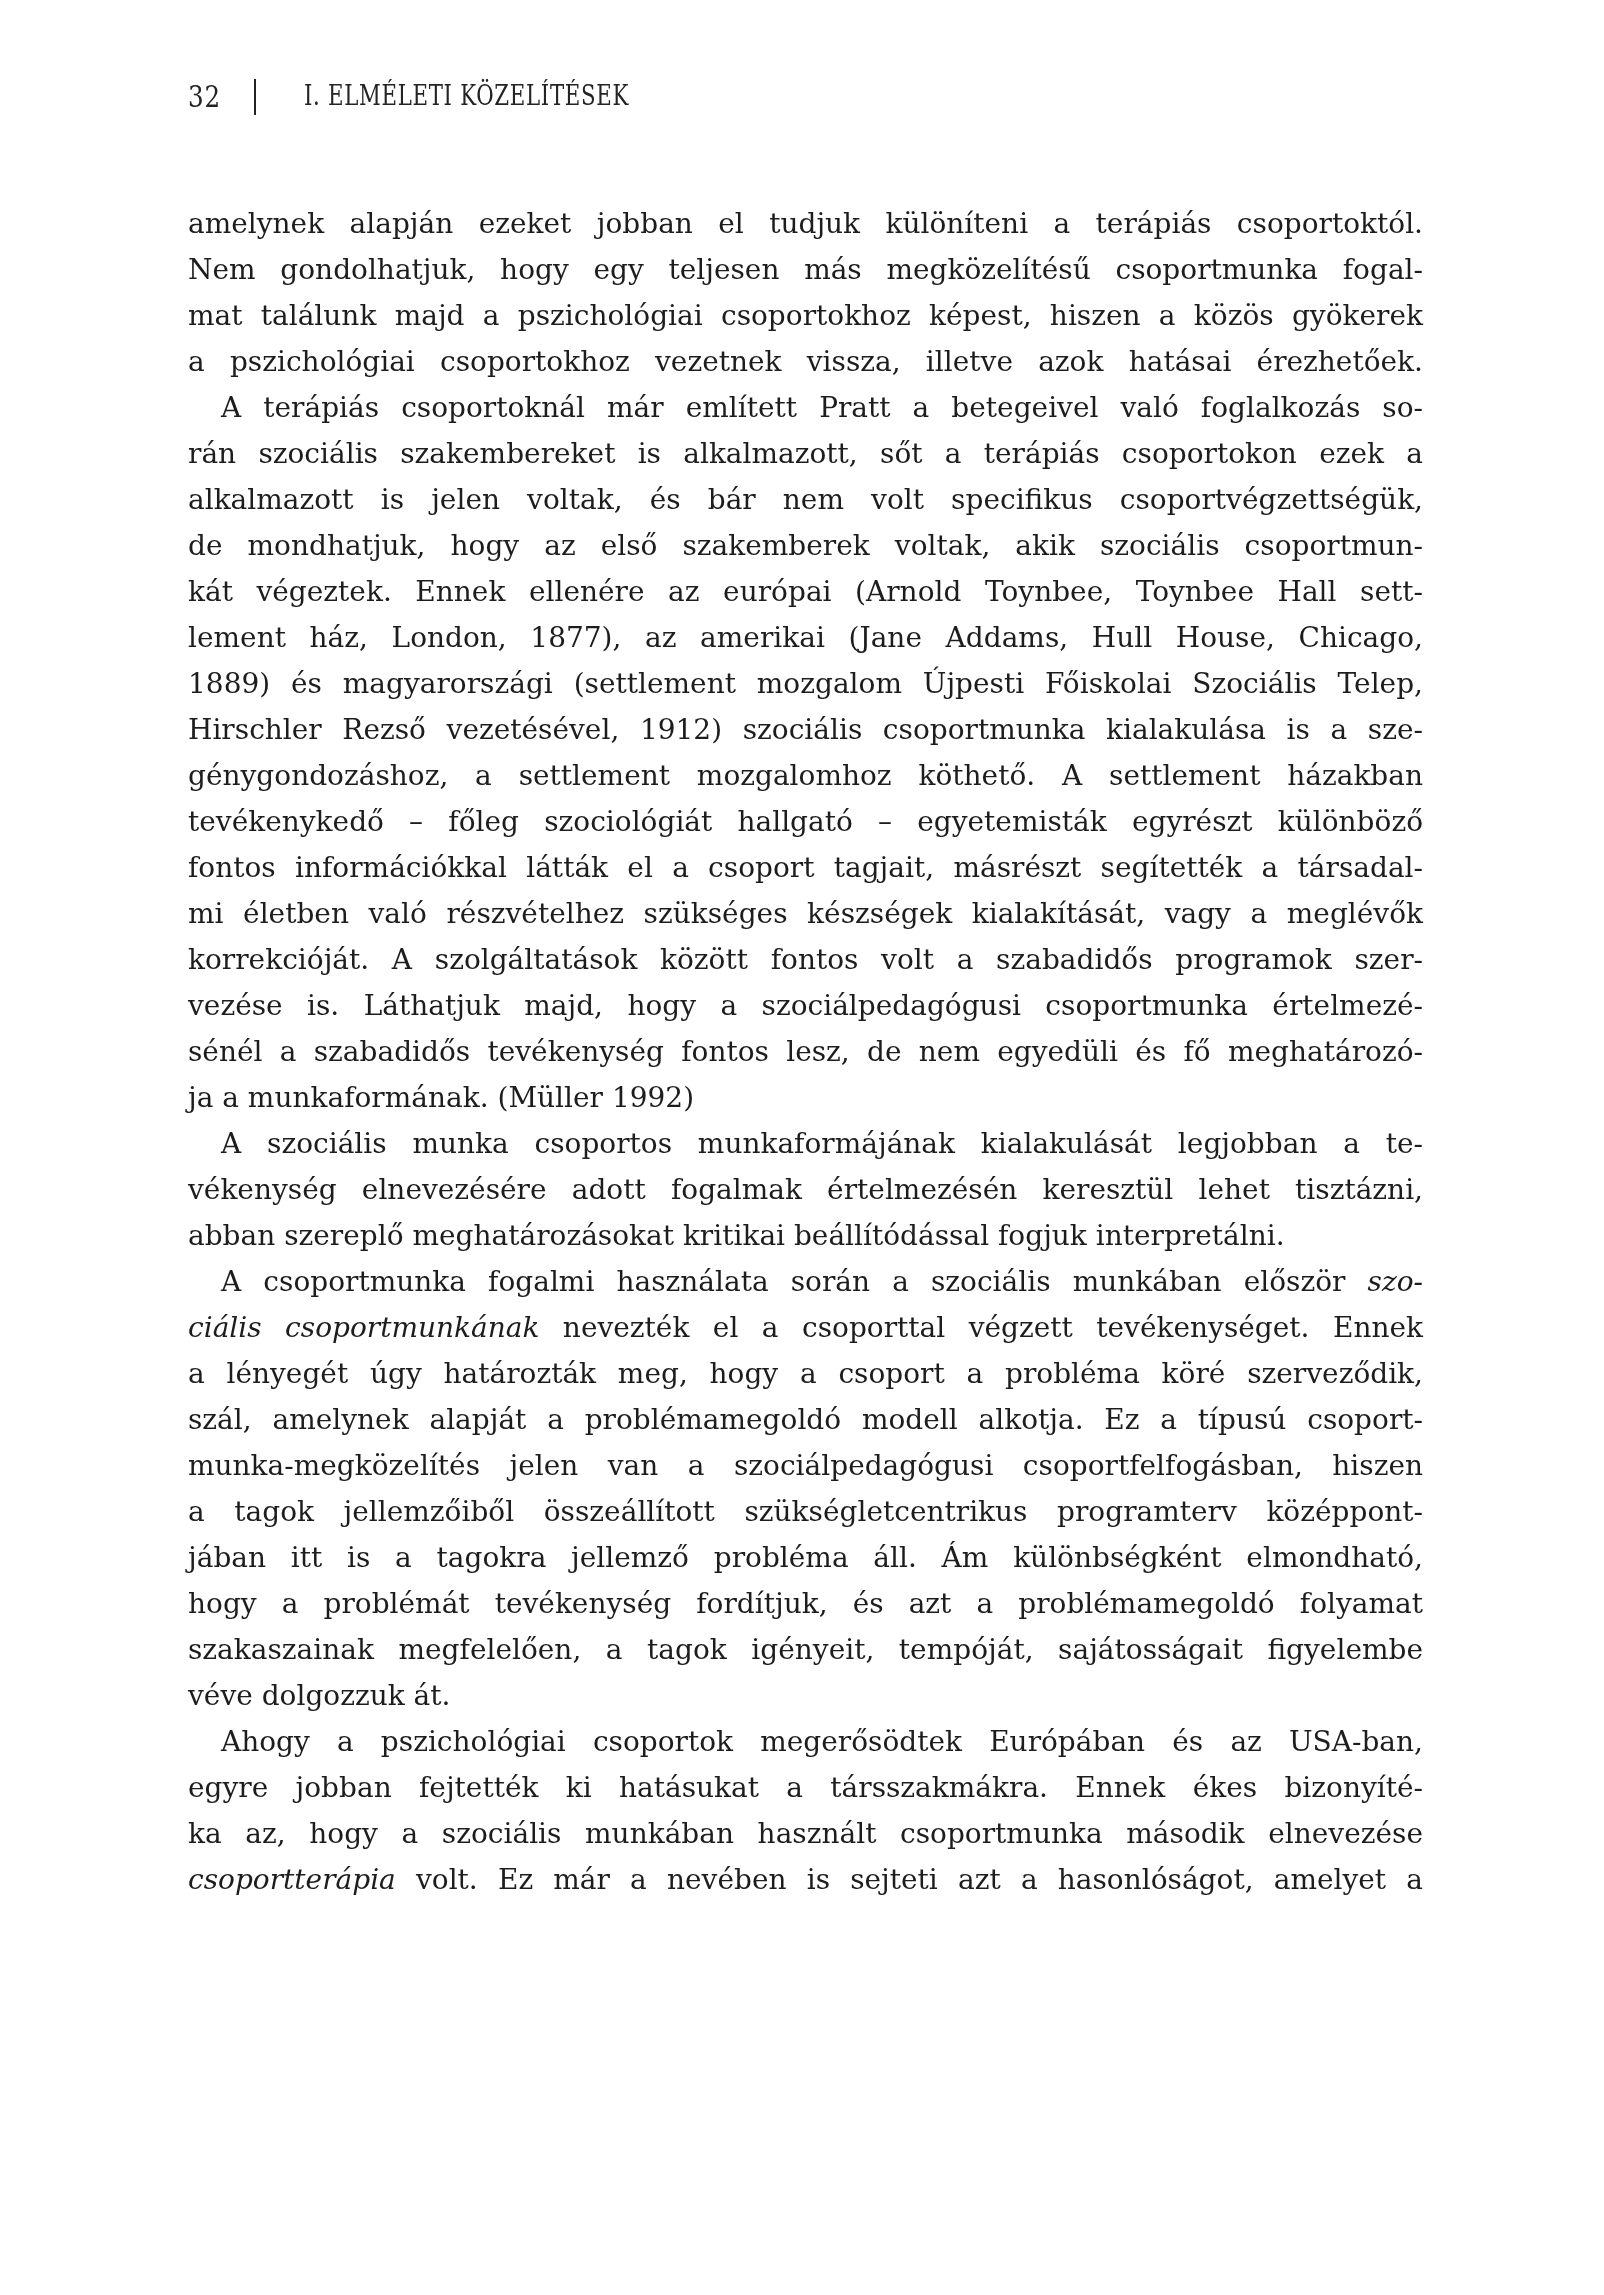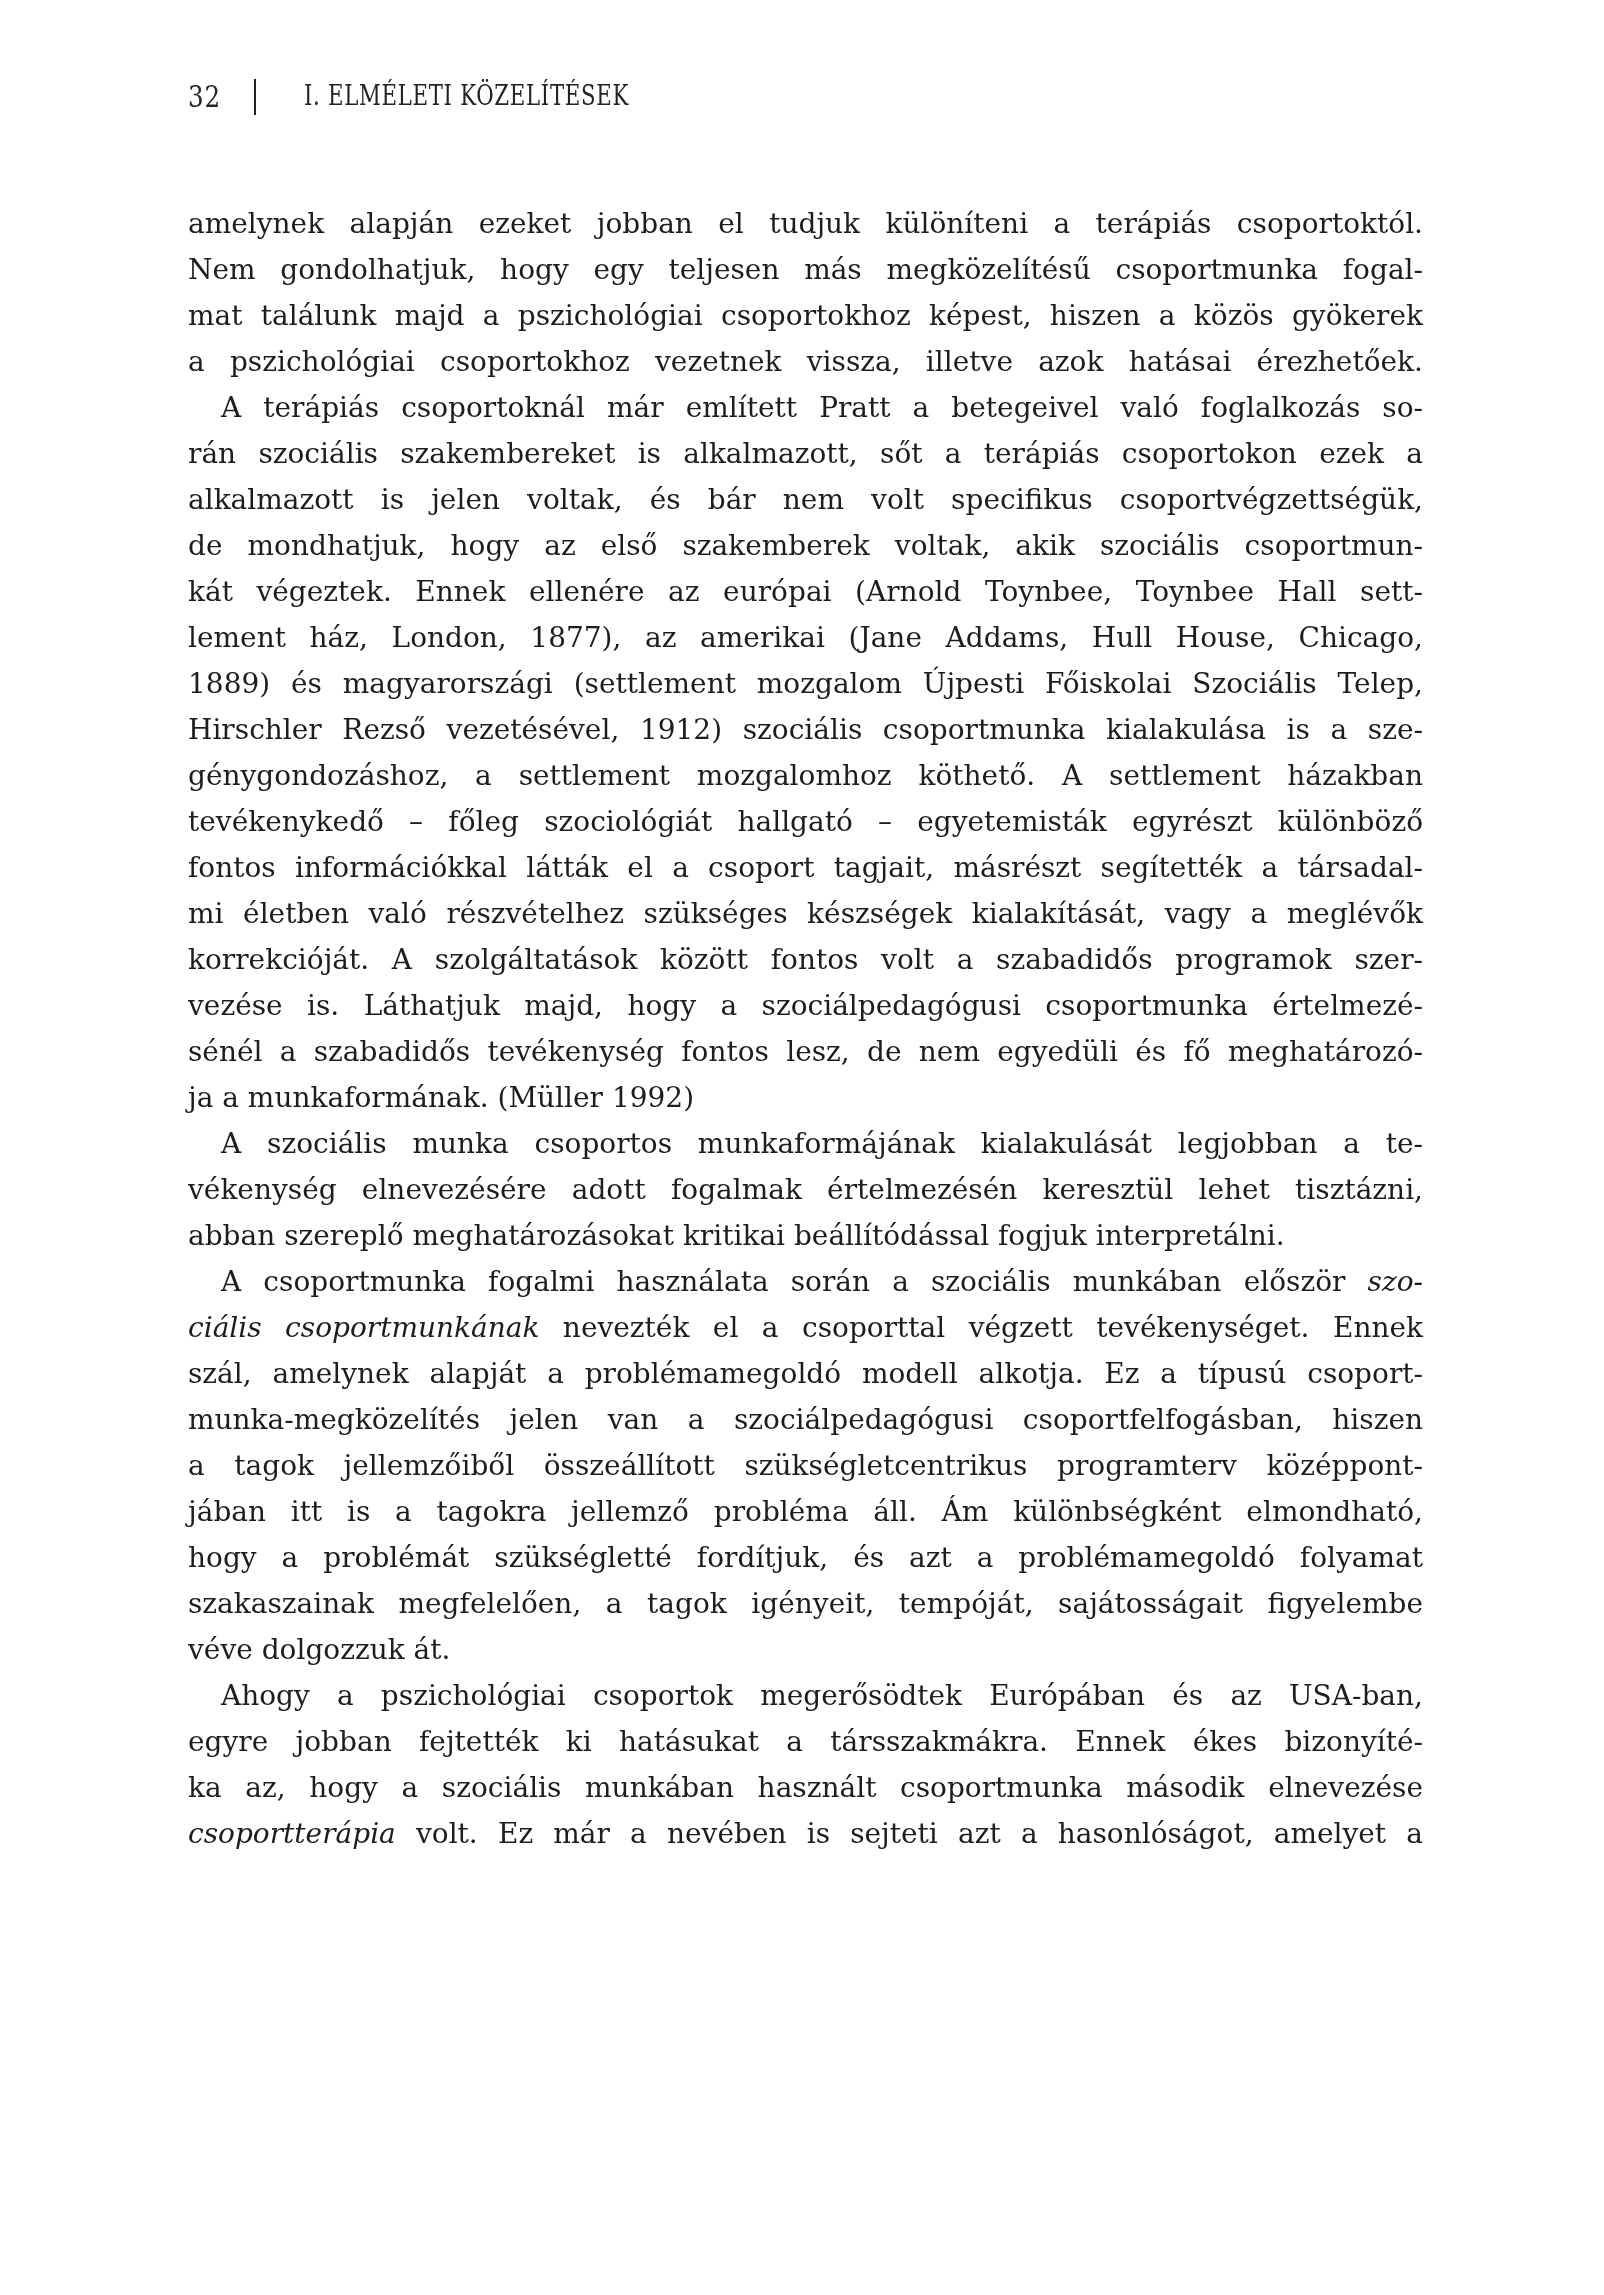--- a/index.html
+++ b/index.html
@@ -97,25 +97,26 @@
         <div class="line left"><span>ja a munkaformának. (Müller 1992)</span></div>
       </div>
       <div class="paragraph">
         <div class="line indent"><span>A szociális munka csoportos munkaformájának kialakulását legjobban a te-</span></div>
         <div class="line"><span>vékenység elnevezésére adott fogalmak értelmezésén keresztül lehet tisztázni,</span></div>
         <div class="line left"><span>abban szereplő meghatározásokat kritikai beállítódással fogjuk interpretálni.</span></div>
       </div>
       <div class="paragraph">
         <div class="line indent"><span>A csoportmunka fogalmi használata során a szociális munkában először </span><span class="it">szo-</span></div>
         <div class="line"><span class="it">ciális csoportmunkának</span><span> nevezték el a csoporttal végzett tevékenységet. Ennek</span></div>
+        <div class="line"><span>a lényegét úgy határozták meg, hogy a csoport a probléma köré szerveződik,</span></div>
         <div class="line"><span>szál, amelynek alapját a problémamegoldó modell alkotja. Ez a típusú csoport-</span></div>
         <div class="line"><span>munka-megközelítés jelen van a szociálpedagógusi csoportfelfogásban, hiszen</span></div>
         <div class="line"><span>a tagok jellemzőiből összeállított szükségletcentrikus programterv középpont-</span></div>
         <div class="line"><span>jában itt is a tagokra jellemző probléma áll. Ám különbségként elmondható,</span></div>
-        <div class="line"><span>hogy a problémát szükségletté fordítjuk, és azt a problémamegoldó folyamat</span></div>
+        <div class="line"><span>hogy a problémát tevékenység fordítjuk, és azt a problémamegoldó folyamat</span></div>
         <div class="line"><span>szakaszainak megfelelően, a tagok igényeit, tempóját, sajátosságait figyelembe</span></div>
         <div class="line left"><span>véve dolgozzuk át.</span></div>
       </div>
       <div class="paragraph">
         <div class="line indent"><span>Ahogy a pszichológiai csoportok megerősödtek Európában és az USA-ban,</span></div>
         <div class="line"><span>egyre jobban fejtették ki hatásukat a társszakmákra. Ennek ékes bizonyíté-</span></div>
         <div class="line"><span>ka az, hogy a szociális munkában használt csoportmunka második elnevezése</span></div>
         <div class="line"><span class="it">csoportterápia</span><span> volt. Ez már a nevében is sejteti azt a hasonlóságot, amelyet a</span></div>
       </div>
     </div>

